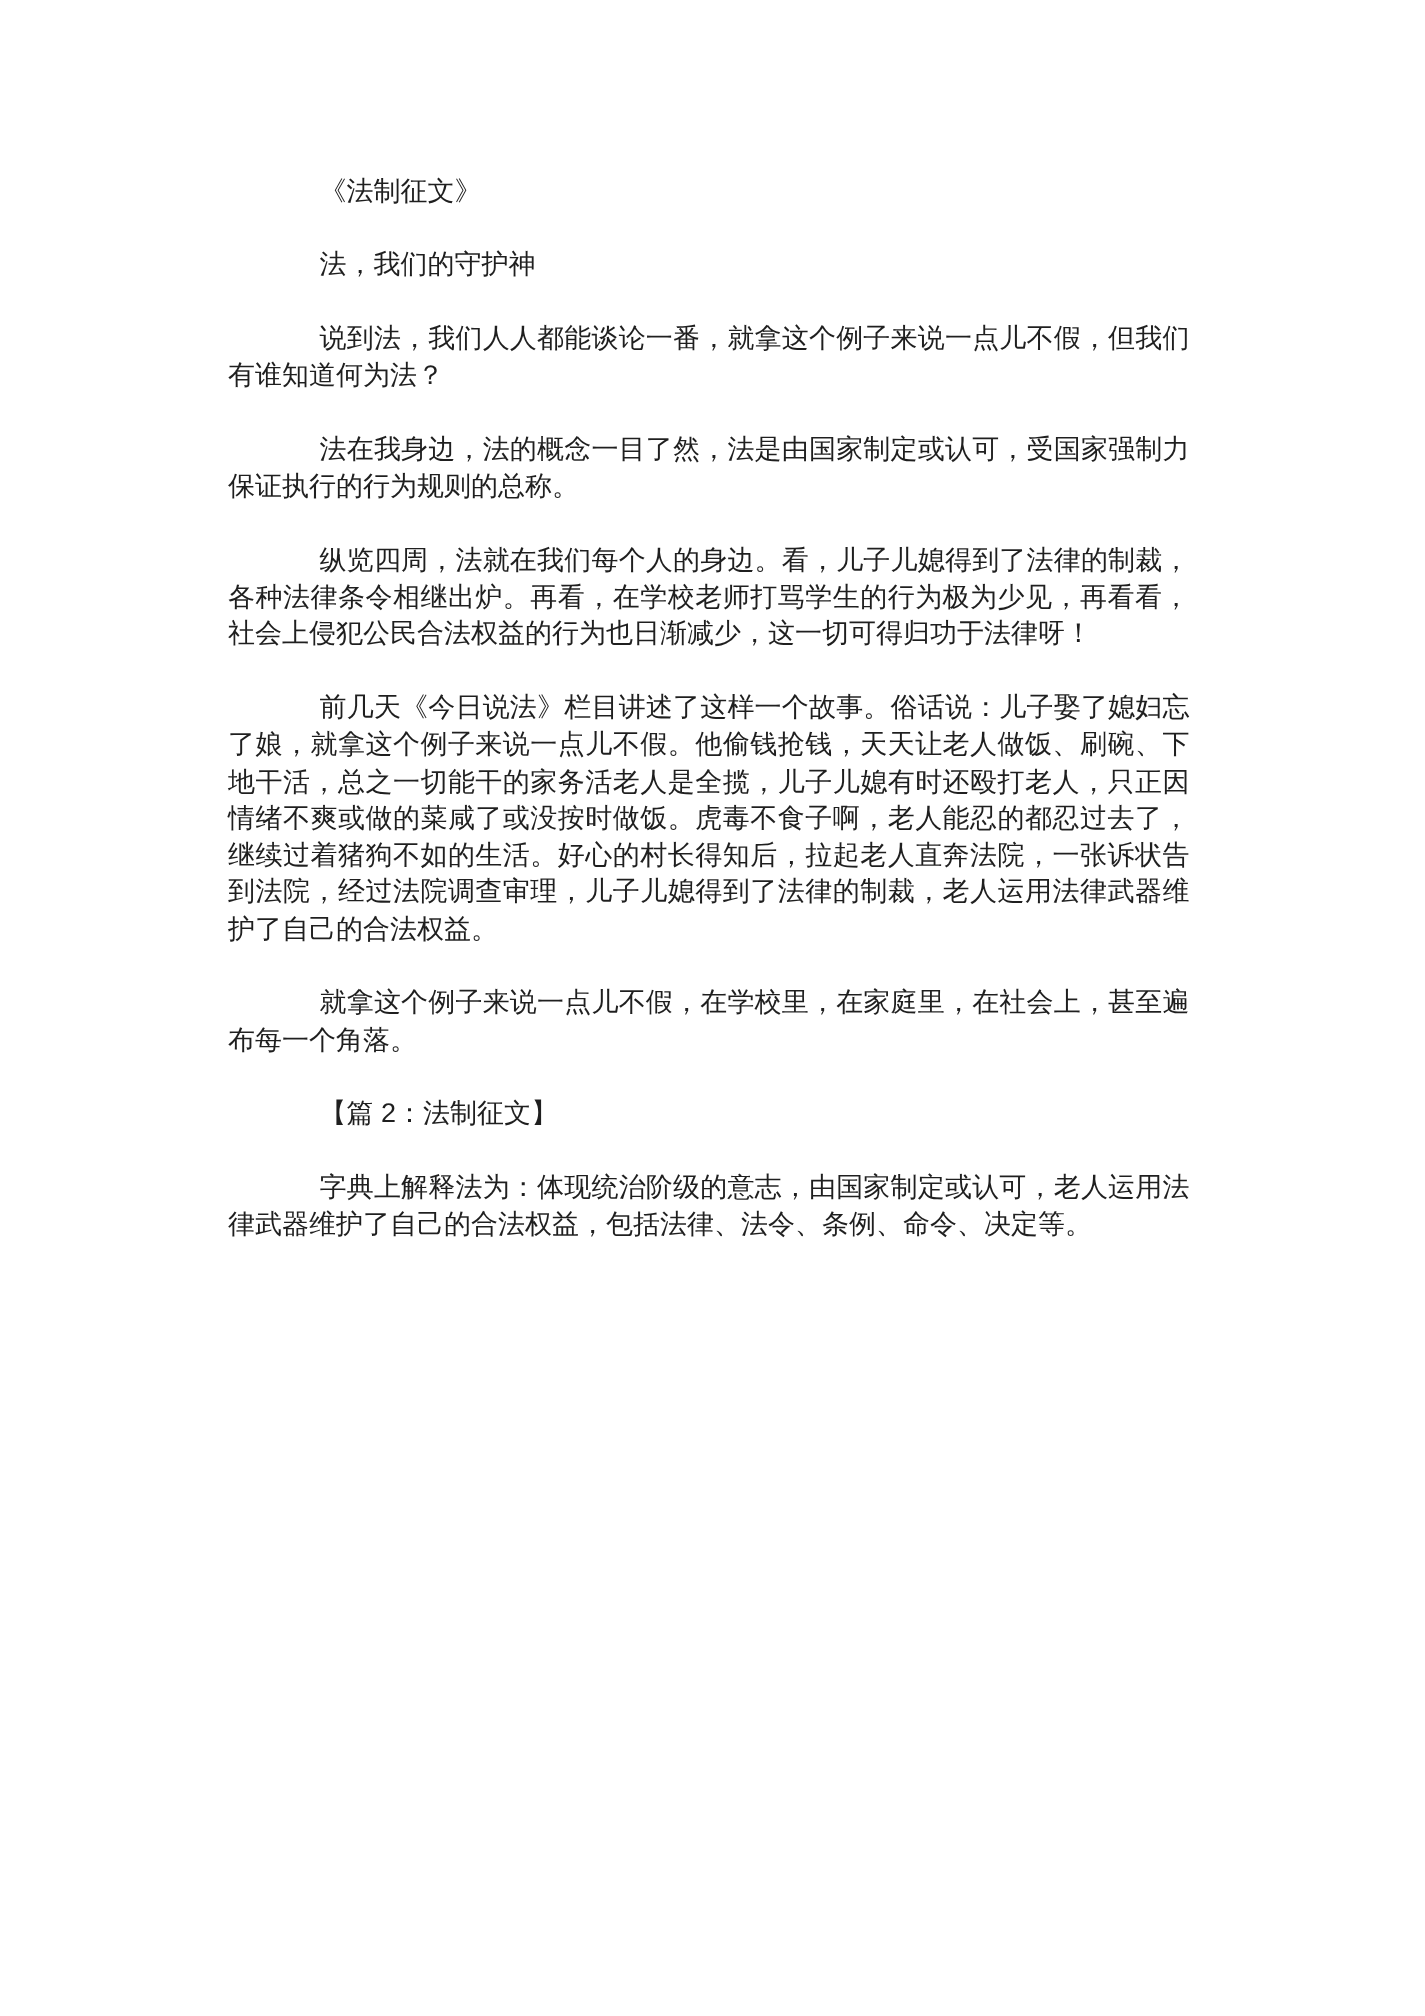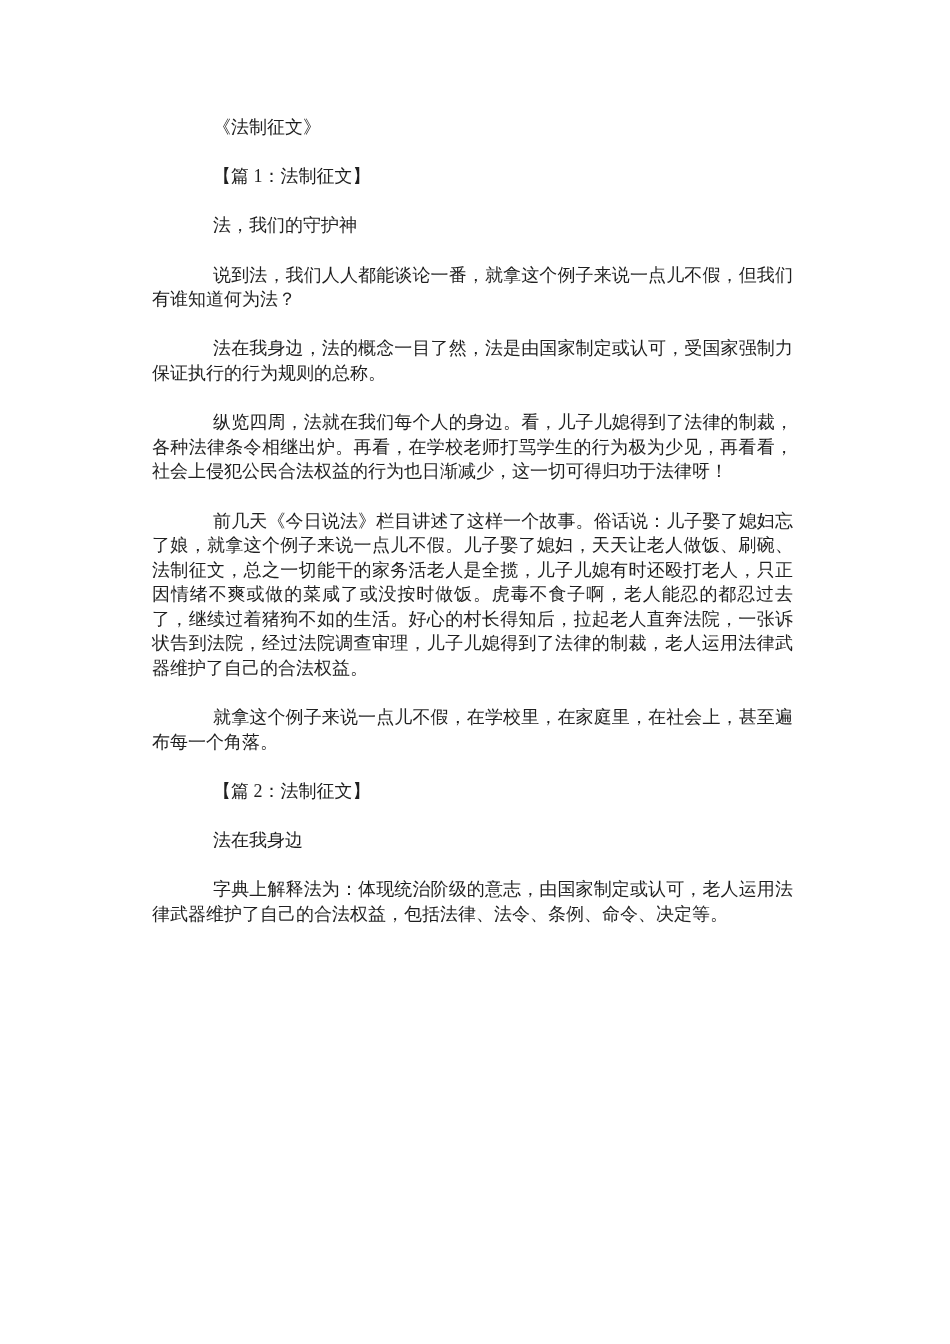--- a/index.html
+++ b/index.html
@@ -8,52 +8,50 @@
     background: #ffffff;
   }
   .page {
     position: relative;
     width: 950px;
     height: 1326px;
     background: #ffffff;
     box-sizing: border-box;
     padding: 115px 157px 0 152px;
     overflow: hidden;
-    font-family: Liberation Serif, serif;
+    font-family: Liberation Sans, sans-serif;
     font-size: 18px;
     line-height: 24.6px;
     color: #1f1f1f;
   }
   .para {
     margin: 0 0 24.6px 0;
     text-indent: 61px;
     text-align: justify;
     text-justify: inter-ideograph;
     word-break: break-all;
   }
 </style>
 </head>
 <body>
 
 <div class="page" style="background: rgb(255, 255, 255); color: rgb(31, 31, 31);">
   <p class="para">《法制征文》</p>
   <div id="sections">
   <section>
-    <p class="para section-label">【篇 1：法制征文】</p>
     <p class="para section-subtitle">法，我们的守护神</p>
     <div>
           <p class="para">说到法，我们人人都能谈论一番，就拿这个例子来说一点儿不假，但我们有谁知道何为法？</p>
           <p class="para">法在我身边，法的概念一目了然，法是由国家制定或认可，受国家强制力保证执行的行为规则的总称。</p>
           <p class="para">纵览四周，法就在我们每个人的身边。看，儿子儿媳得到了法律的制裁，各种法律条令相继出炉。再看，在学校老师打骂学生的行为极为少见，再看看，社会上侵犯公民合法权益的行为也日渐减少，这一切可得归功于法律呀！</p>
-          <p class="para">前几天《今日说法》栏目讲述了这样一个故事。俗话说：儿子娶了媳妇忘了娘，就拿这个例子来说一点儿不假。儿子娶了媳妇，天天让老人做饭、刷碗、法制征文，总之一切能干的家务活老人是全揽，儿子儿媳有时还殴打老人，只正因情绪不爽或做的菜咸了或没按时做饭。虎毒不食子啊，老人能忍的都忍过去了，继续过着猪狗不如的生活。好心的村长得知后，拉起老人直奔法院，一张诉状告到法院，经过法院调查审理，儿子儿媳得到了法律的制裁，老人运用法律武器维护了自己的合法权益。</p>
+          <p class="para">前几天《今日说法》栏目讲述了这样一个故事。俗话说：儿子娶了媳妇忘了娘，就拿这个例子来说一点儿不假。他偷钱抢钱，天天让老人做饭、刷碗、下地干活，总之一切能干的家务活老人是全揽，儿子儿媳有时还殴打老人，只正因情绪不爽或做的菜咸了或没按时做饭。虎毒不食子啊，老人能忍的都忍过去了，继续过着猪狗不如的生活。好心的村长得知后，拉起老人直奔法院，一张诉状告到法院，经过法院调查审理，儿子儿媳得到了法律的制裁，老人运用法律武器维护了自己的合法权益。</p>
           <p class="para">就拿这个例子来说一点儿不假，在学校里，在家庭里，在社会上，甚至遍布每一个角落。</p>
         </div>
   </section>
 
   <section>
     <p class="para section-label">【篇 2：法制征文】</p>
-    <p class="para section-subtitle">法在我身边</p>
     <div>
           <p class="para">字典上解释法为：体现统治阶级的意志，由国家制定或认可，老人运用法律武器维护了自己的合法权益，包括法律、法令、条例、命令、决定等。</p>
         </div>
   </section>
 </div>
 </div>
 
 </body></html>

